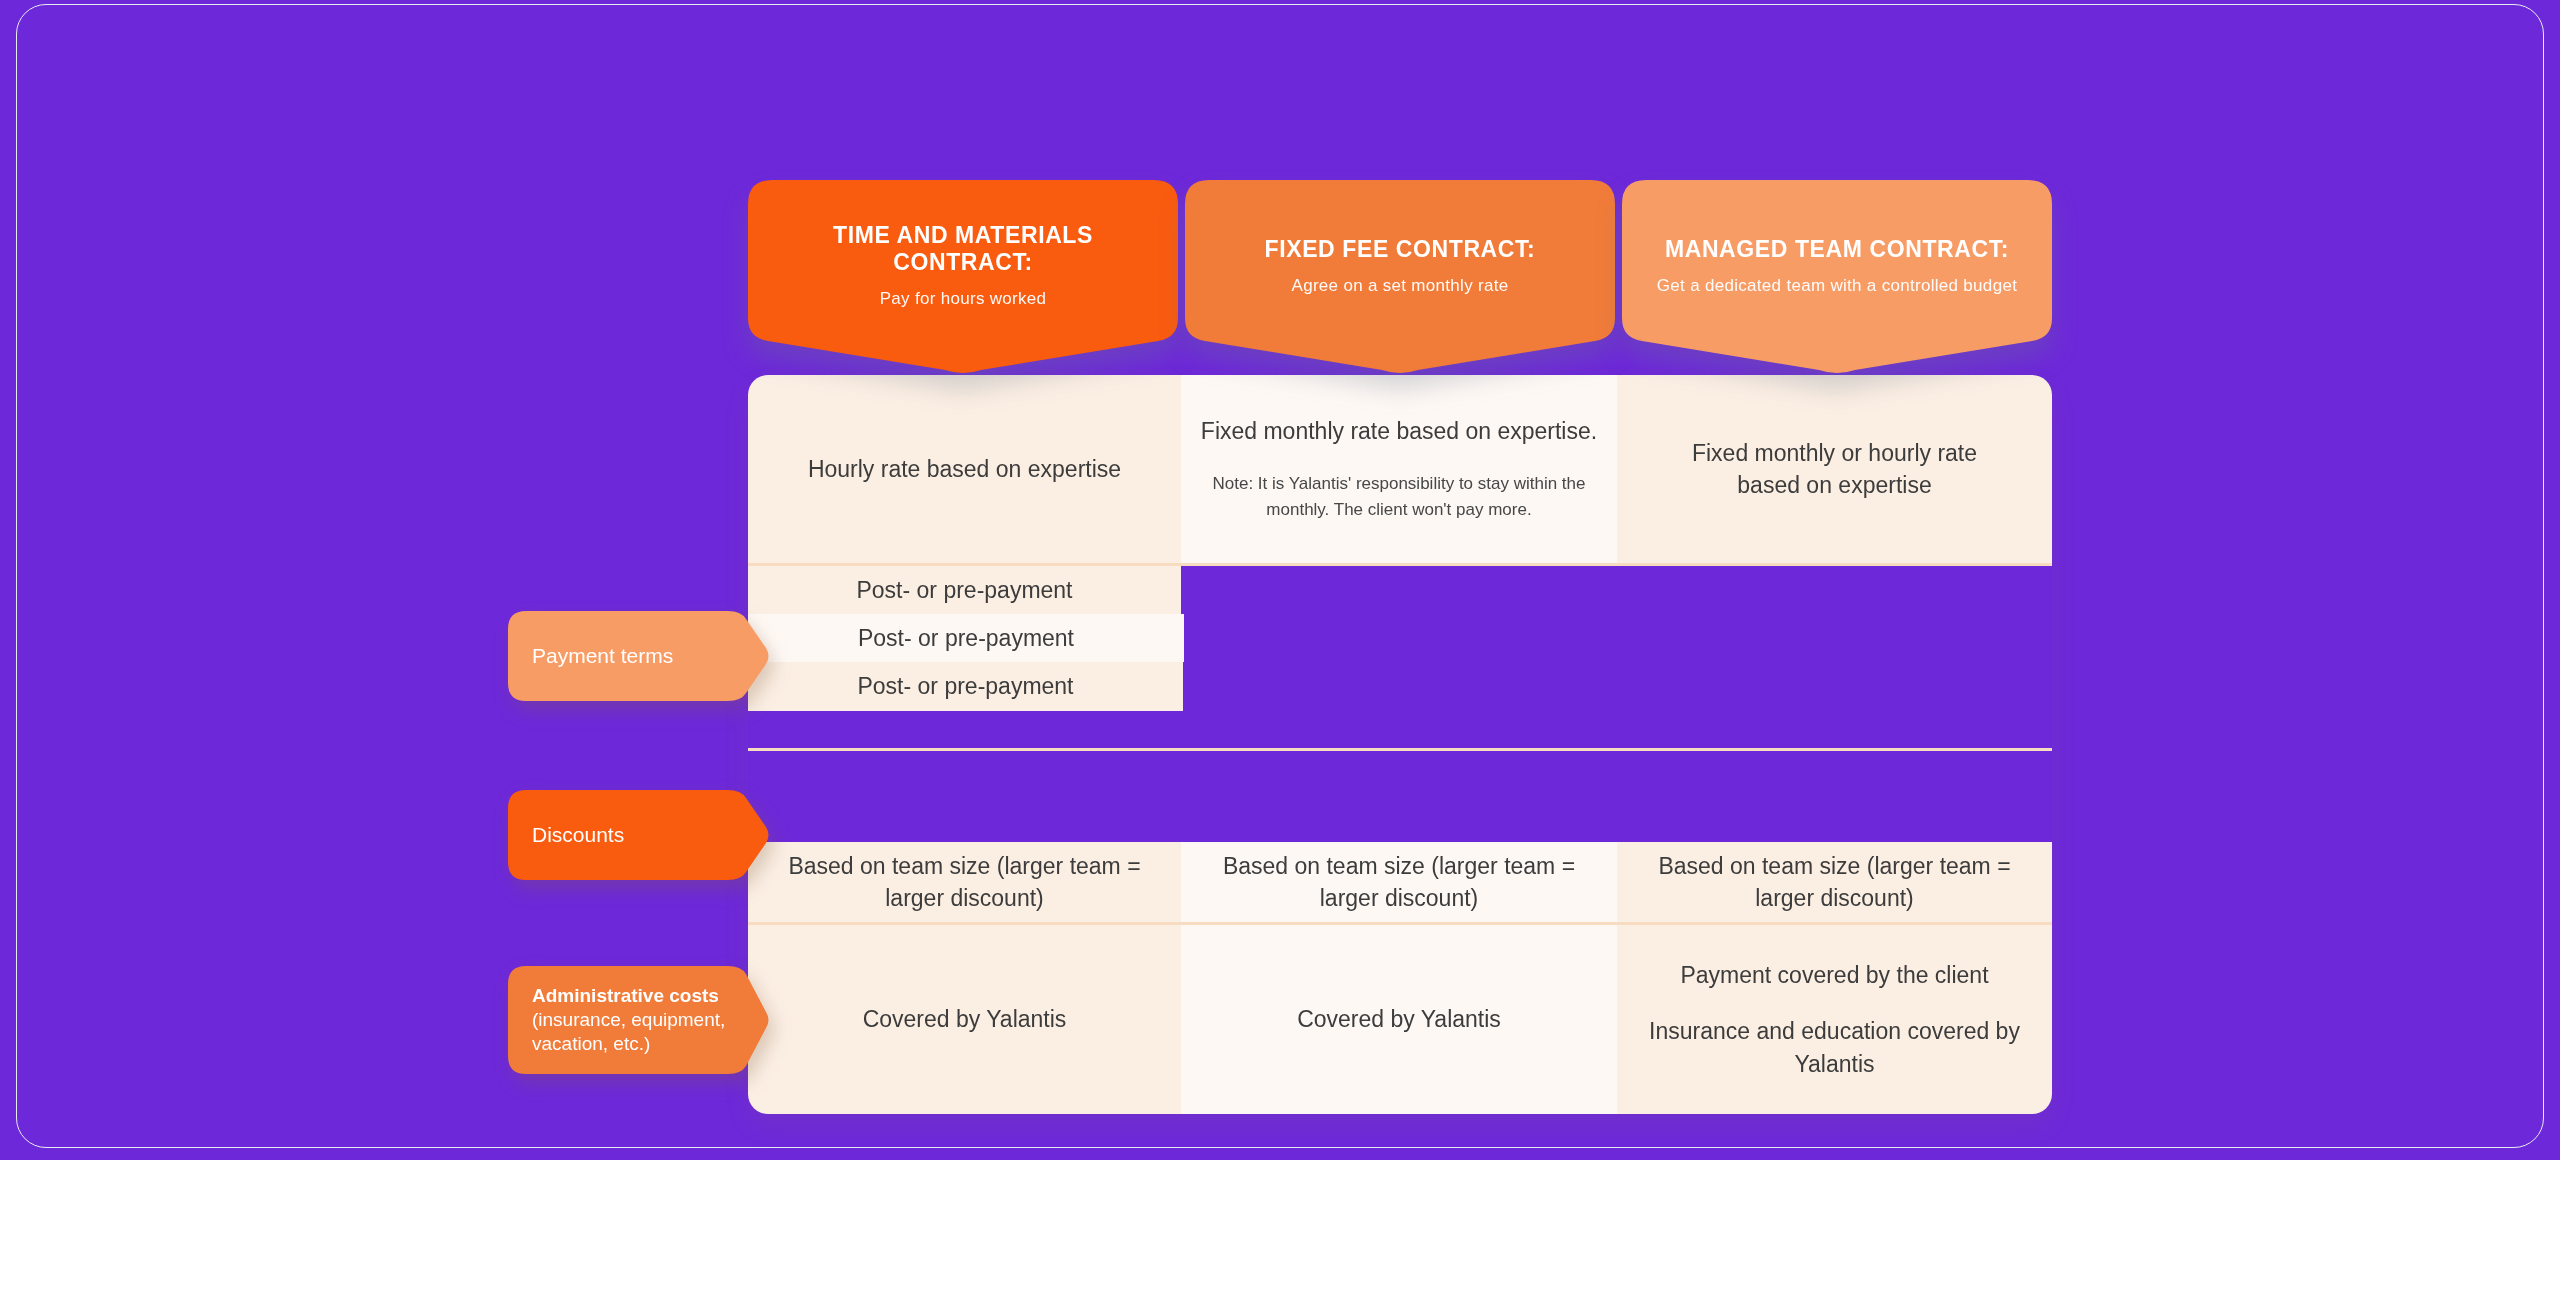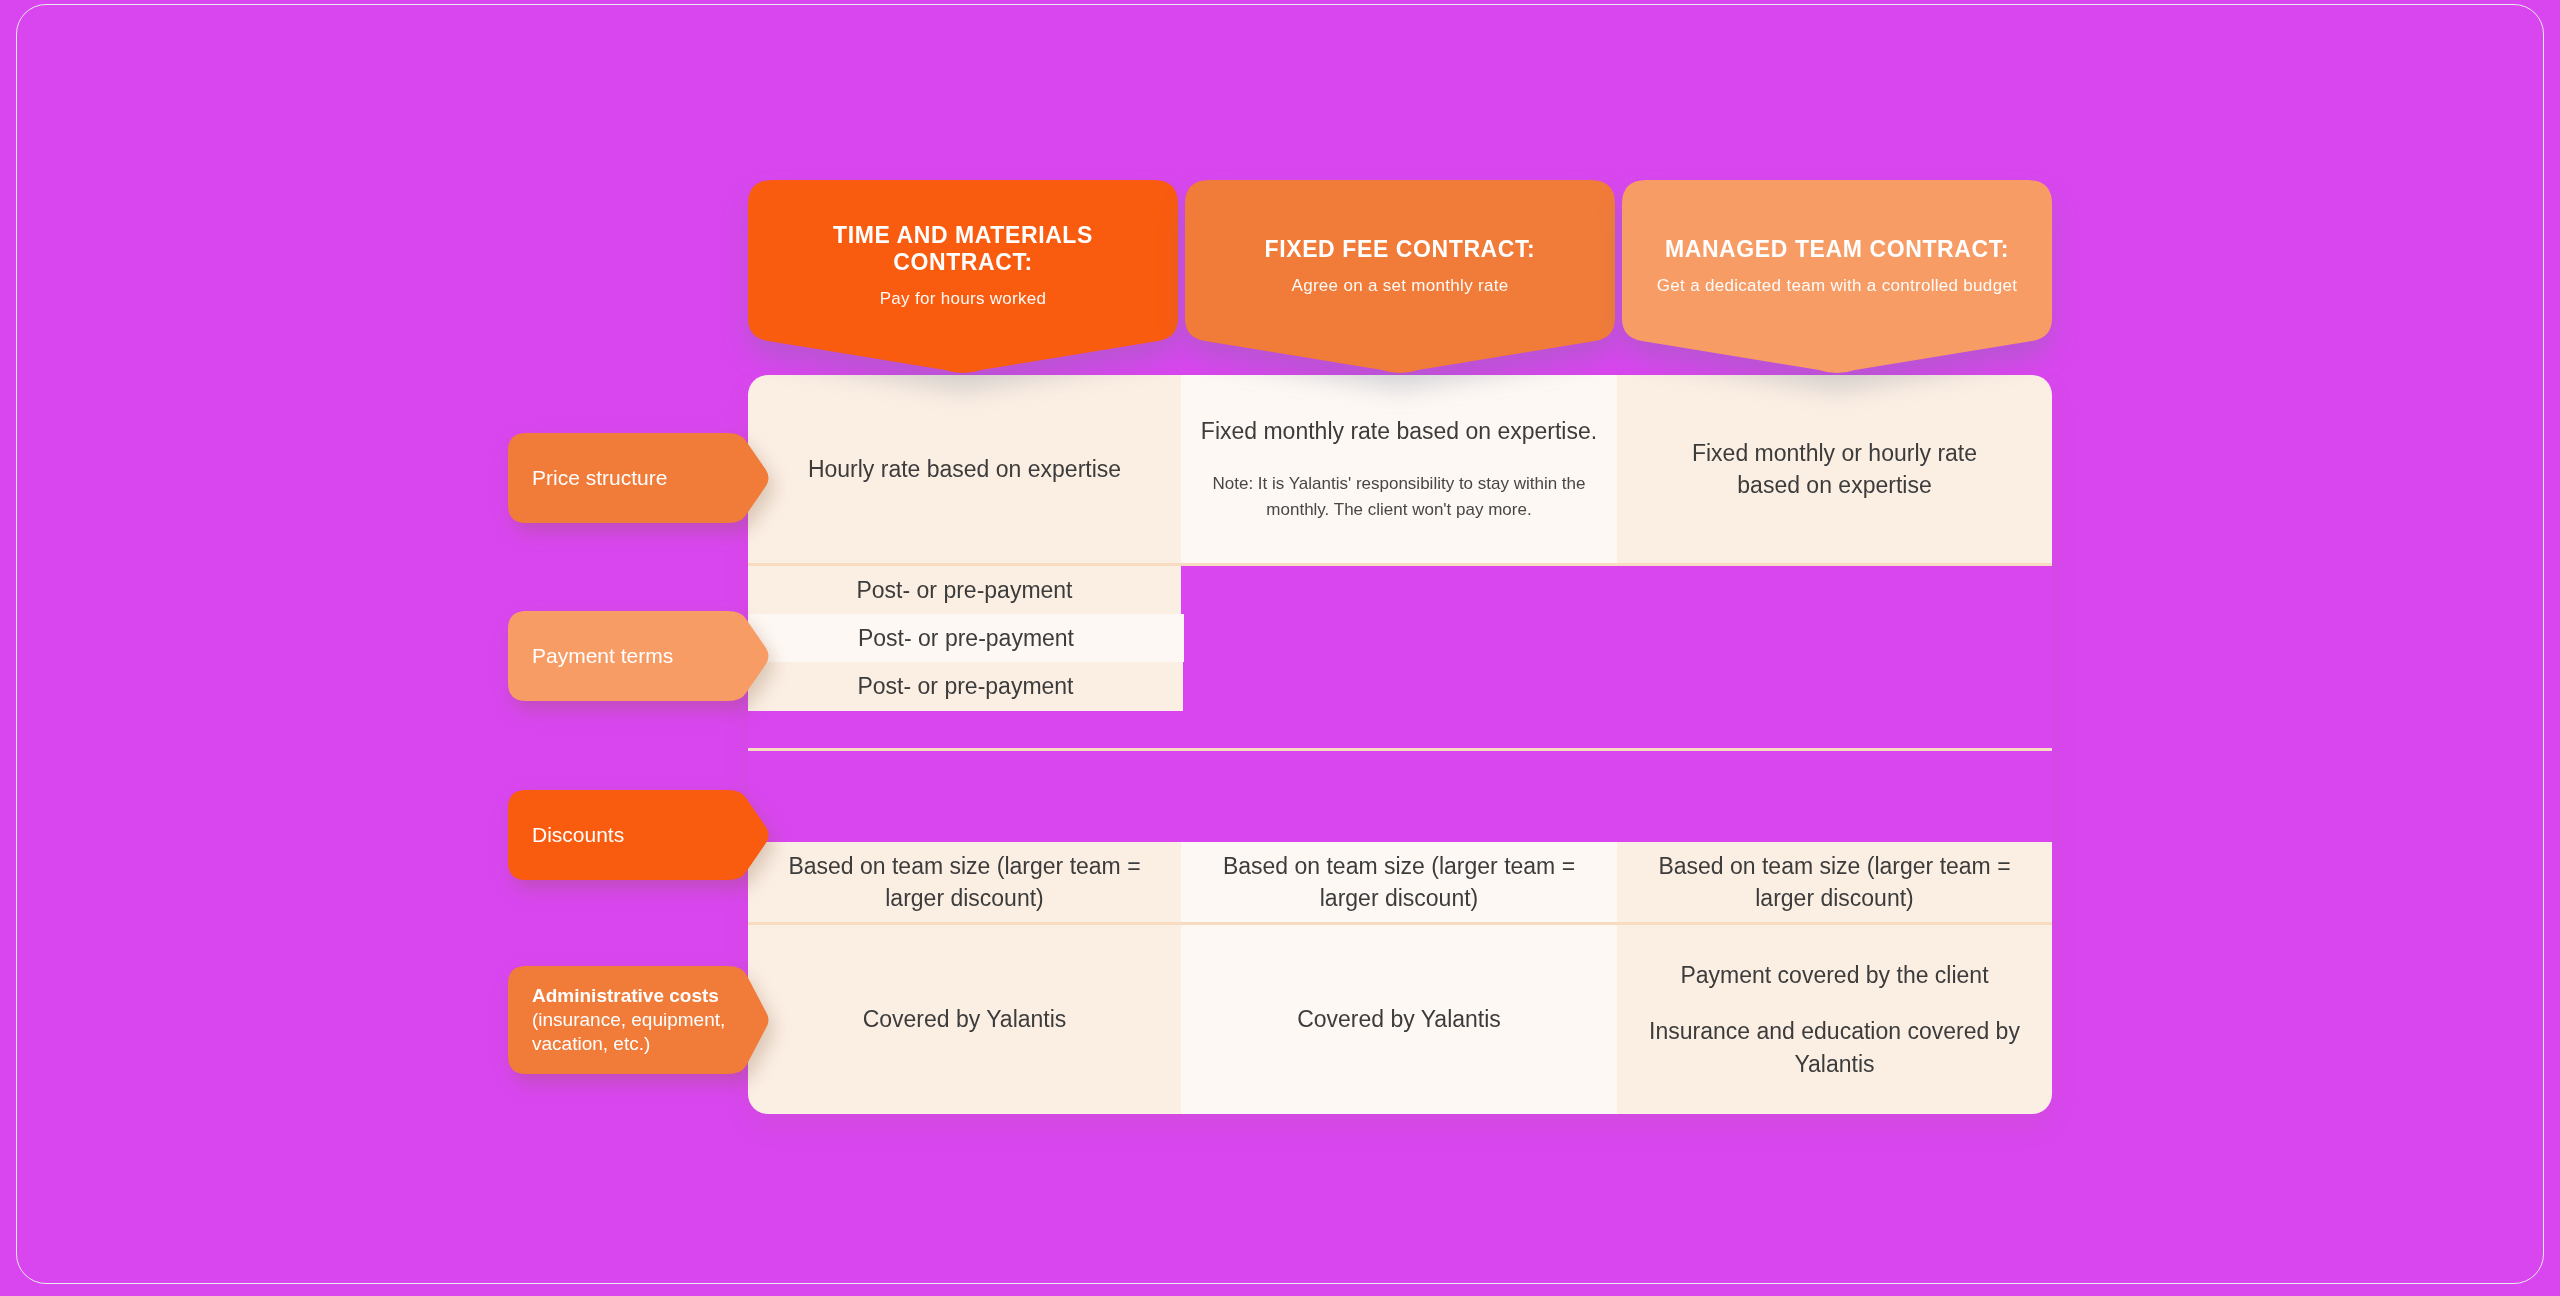--- a/index.html
+++ b/index.html
@@ -1,17 +1,17 @@
 <!DOCTYPE html>
 <html style="--deep-orange: #F95B0F; --mid-orange: #F17B39; --light-orange: #F89C66; --cell-peach: #FBEEE3; --cell-cream: #FEF8F4; --row-separator: #F7DCC2; --text-dark: #3C3C3C; --header-text: #FFFFFF;"><head>
 <meta charset="utf-8">
 <style>
   html,body{margin:0;padding:0;background:#ffffff;}
   body{font-family:"Liberation Sans", sans-serif; color:#3C3C3C;}
-  .stage{position:relative;width:2560px;height:1296px;background:#d946ef;overflow:hidden;}
+  .stage{position:relative;width:2560px;height:1160px;background:#6d28d9;overflow:hidden;}
   .card-frame{position:absolute;left:16px;top:4px;right:16px;bottom:12px;border:1px solid #E8EBEF;border-radius:30px;pointer-events:none;}
 
   
   .col-head{position:absolute;top:180px;width:430px;height:198px;z-index:3;}
   .head-shape{position:absolute;inset:0;width:100%;height:100%;filter:drop-shadow(0 16px 12px rgba(105,118,140,0.28));}
   .head-text{position:absolute;left:0;right:0;top:0;bottom:33px;display:flex;flex-direction:column;justify-content:center;align-items:center;gap:13px;text-align:center;color:var(--header-text);padding:6px 20px 0 20px;box-sizing:border-box;}
   .head-title{font-size:23px;font-weight:700;letter-spacing:0.6px;}
   .head-sub{font-size:17px;letter-spacing:0.3px;opacity:0.97;}
 
   
@@ -124,26 +124,20 @@
         <div class="cell-main">Covered by Yalantis</div>
       </div>
       <div class="cell">
         <div class="cell-main">Payment covered by the client</div>
         <div class="cell-main w420">Insurance and education covered by Yalantis</div>
       </div>
     </div>
 
   </div>
 
-  <div class="tag" style="top:433px;">
-    <svg viewBox="0 0 262 90" preserveAspectRatio="none">
-      <path class="fill-mid" d="M18,0 H220 Q233,0 238,8 L258,37 Q263,45 258,53 L238,82 Q233,90 220,90 H18 Q0,90 0,72 V18 Q0,0 18,0 Z"></path>
-    </svg>
-    <div class="tag-text">Price structure</div>
-  </div>
 
   <div class="tag" style="top:611px;">
     <svg viewBox="0 0 262 90" preserveAspectRatio="none">
       <path class="fill-light" d="M18,0 H220 Q233,0 238,8 L258,37 Q263,45 258,53 L238,82 Q233,90 220,90 H18 Q0,90 0,72 V18 Q0,0 18,0 Z"></path>
     </svg>
     <div class="tag-text">Payment terms</div>
   </div>
 
   <div class="tag" style="top:790px;">
     <svg viewBox="0 0 262 90" preserveAspectRatio="none">

